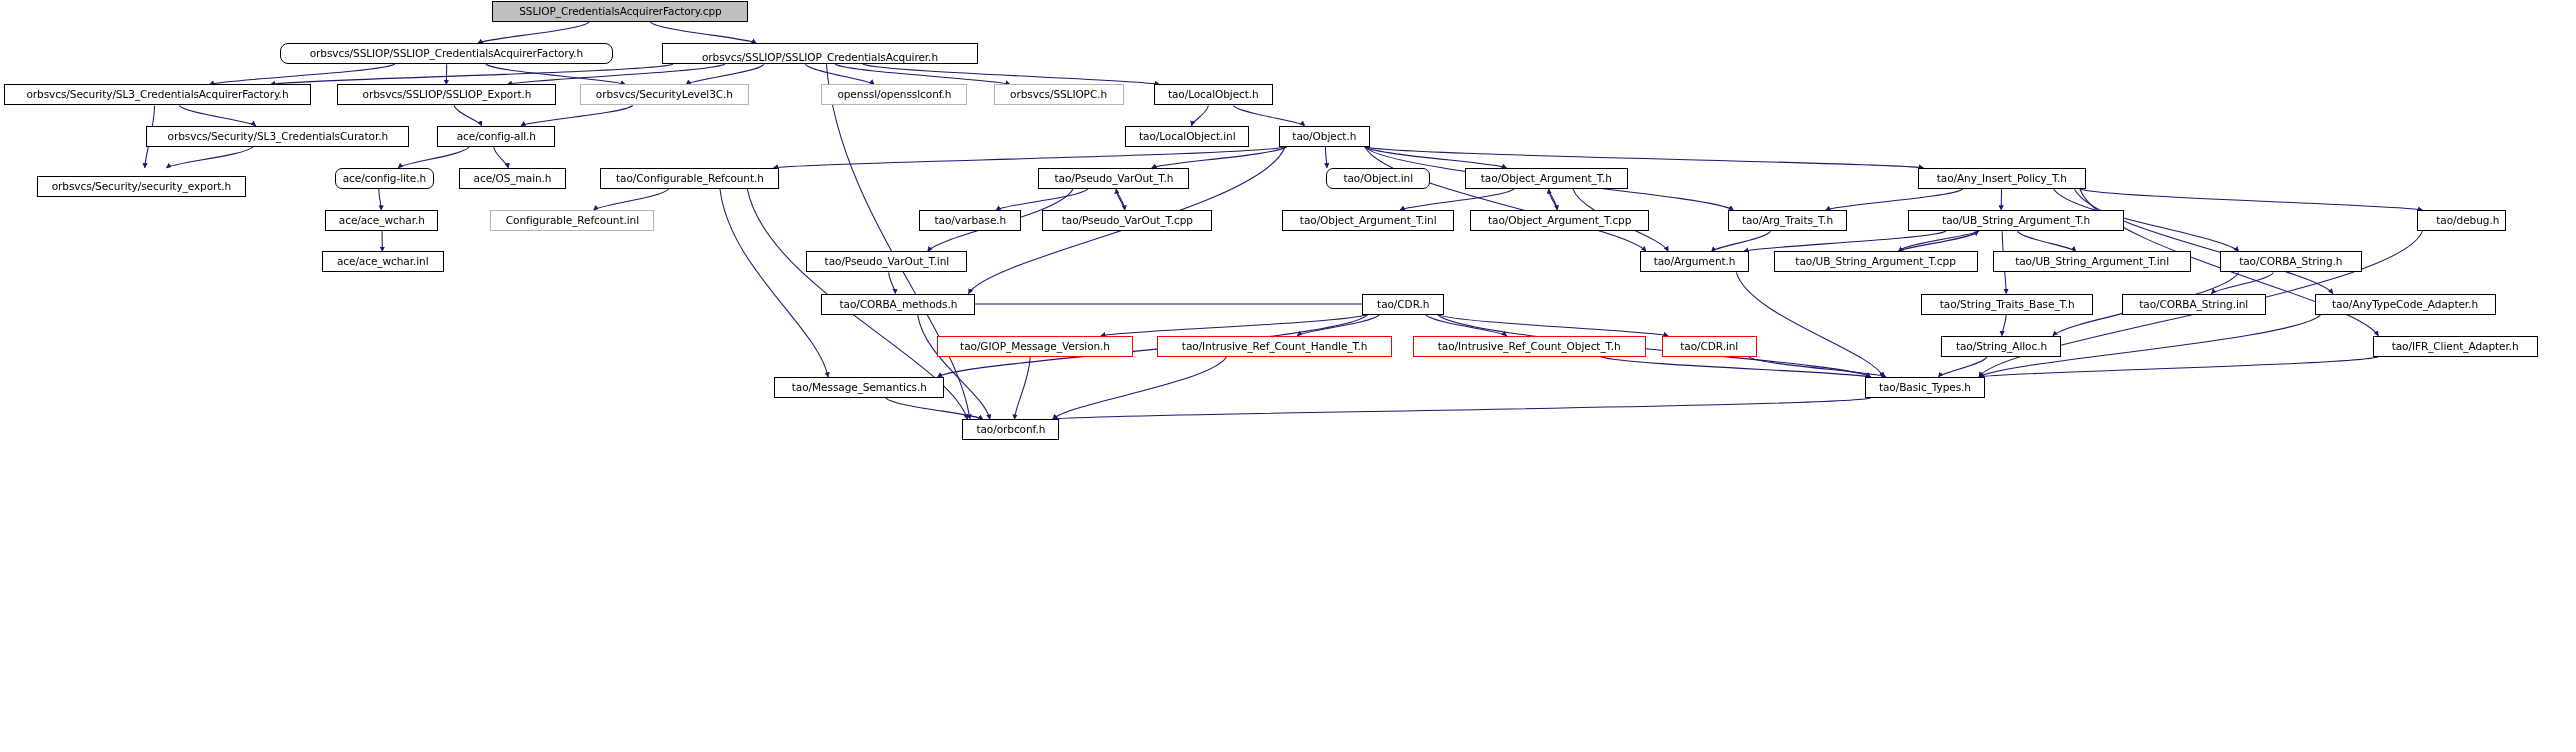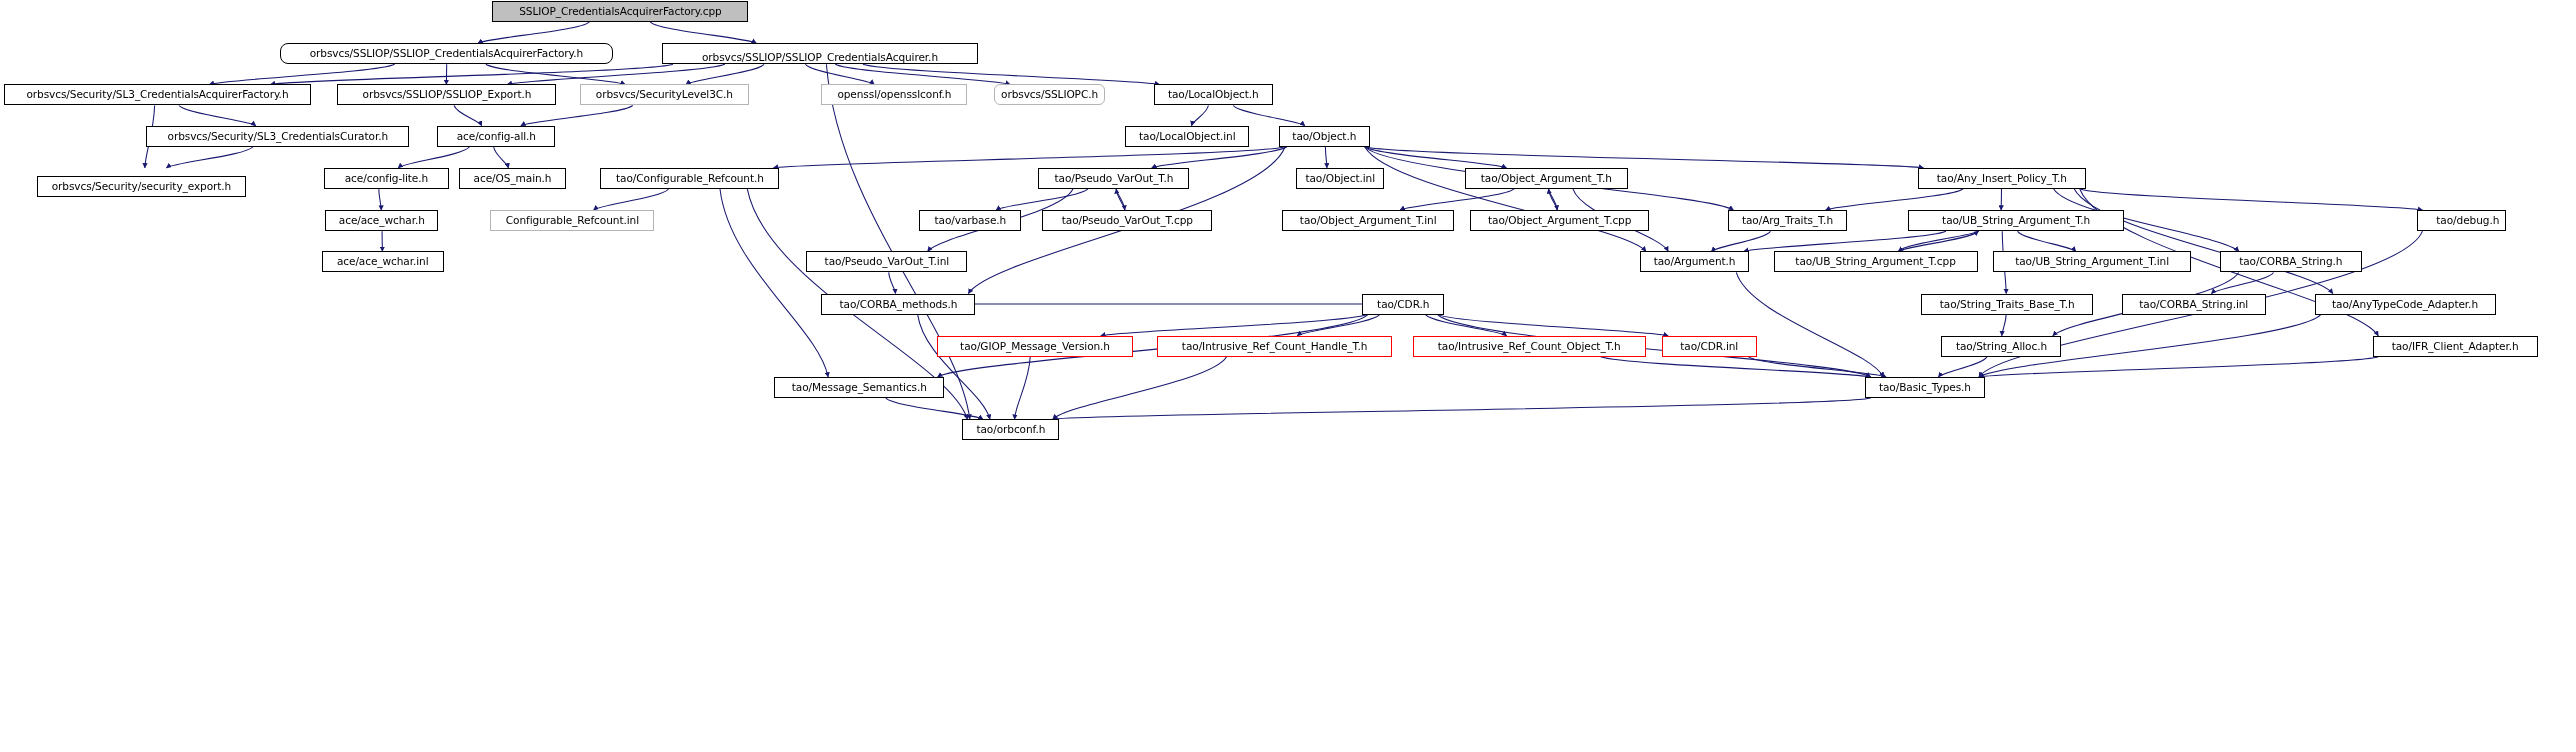--- a/index.html
+++ b/index.html
@@ -158,54 +158,54 @@
       </div>
       <div class="node " style="left: 337px; top: 84px; width: 219px;">
         <span class="lbl">orbsvcs/SSLIOP/SSLIOP_Export.h</span>
       </div>
       <div class="node grey" style="left: 580px; top: 84px; width: 169px;">
         <span class="lbl">orbsvcs/SecurityLevel3C.h</span>
       </div>
       <div class="node grey" style="left: 821px; top: 84px; width: 146px;">
         <span class="lbl">openssl/opensslconf.h</span>
       </div>
-      <div class="node grey" style="left: 994px; top: 84px; width: 111px; border-radius: 6px;">
+      <div class="node grey" style="left: 994px; top: 84px; width: 130px;">
         <span class="lbl">orbsvcs/SSLIOPC.h</span>
       </div>
       <div class="node " style="left: 1154px; top: 84px; width: 119px;">
         <span class="lbl">tao/LocalObject.h</span>
       </div>
       <div class="node " style="left: 146px; top: 126px; width: 263px;">
         <span class="lbl">orbsvcs/Security/SL3_CredentialsCurator.h</span>
       </div>
       <div class="node " style="left: 437px; top: 126px; width: 118px;">
         <span class="lbl">ace/config-all.h</span>
       </div>
       <div class="node " style="left: 1125px; top: 126px; width: 124px;">
         <span class="lbl">tao/LocalObject.inl</span>
       </div>
       <div class="node " style="left: 1279px; top: 126px; width: 91px;">
         <span class="lbl">tao/Object.h</span>
       </div>
       <div class="node " style="left: 37px; top: 168px; width: 209px; margin-top: 8px;">
         <span class="lbl">orbsvcs/Security/security_export.h</span>
       </div>
-      <div class="node " style="left: 324px; top: 168px; width: 125px;">
+      <div class="node " style="left: 335px; top: 168px; width: 99px; border-radius: 7px;">
         <span class="lbl">ace/config-lite.h</span>
       </div>
       <div class="node " style="left: 459px; top: 168px; width: 107px;">
         <span class="lbl">ace/OS_main.h</span>
       </div>
       <div class="node " style="left: 600px; top: 168px; width: 179px;">
         <span class="lbl">tao/Configurable_Refcount.h</span>
       </div>
       <div class="node " style="left: 1038px; top: 168px; width: 151px;">
         <span class="lbl">tao/Pseudo_VarOut_T.h</span>
       </div>
-      <div class="node " style="left: 1296px; top: 168px; width: 88px;">
+      <div class="node " style="left: 1326px; top: 168px; width: 104px; border-radius: 7px;">
         <span class="lbl">tao/Object.inl</span>
       </div>
       <div class="node " style="left: 1465px; top: 168px; width: 163px;">
         <span class="lbl">tao/Object_Argument_T.h</span>
       </div>
       <div class="node " style="left: 1918px; top: 168px; width: 168px;">
         <span class="lbl">tao/Any_Insert_Policy_T.h</span>
       </div>
       <div class="node " style="left: 325px; top: 210px; width: 113px;">
         <span class="lbl">ace/ace_wchar.h</span>

